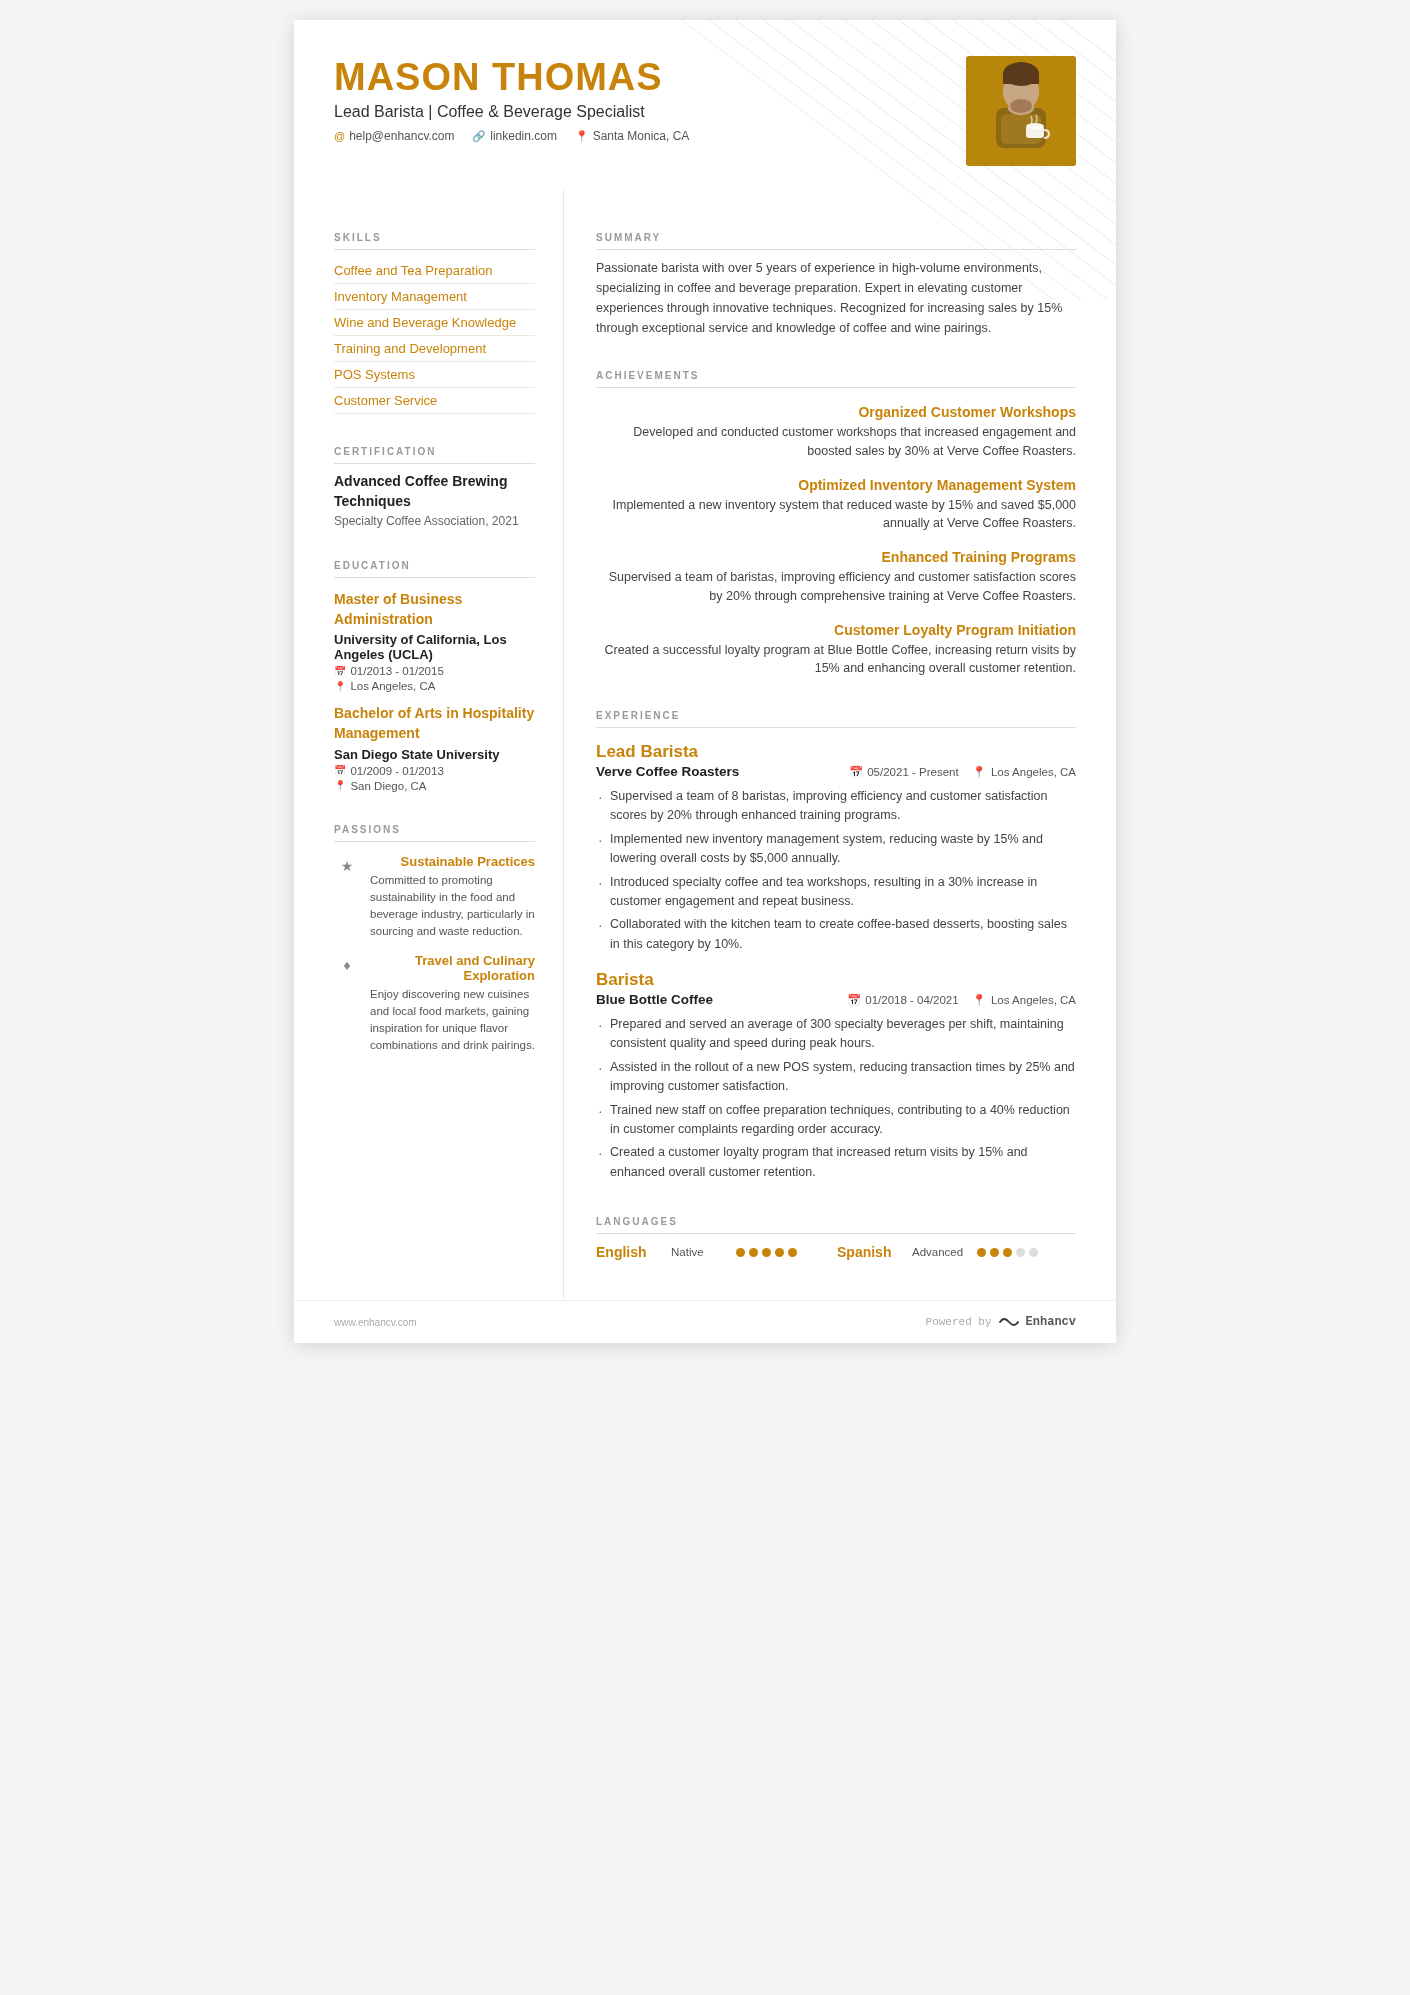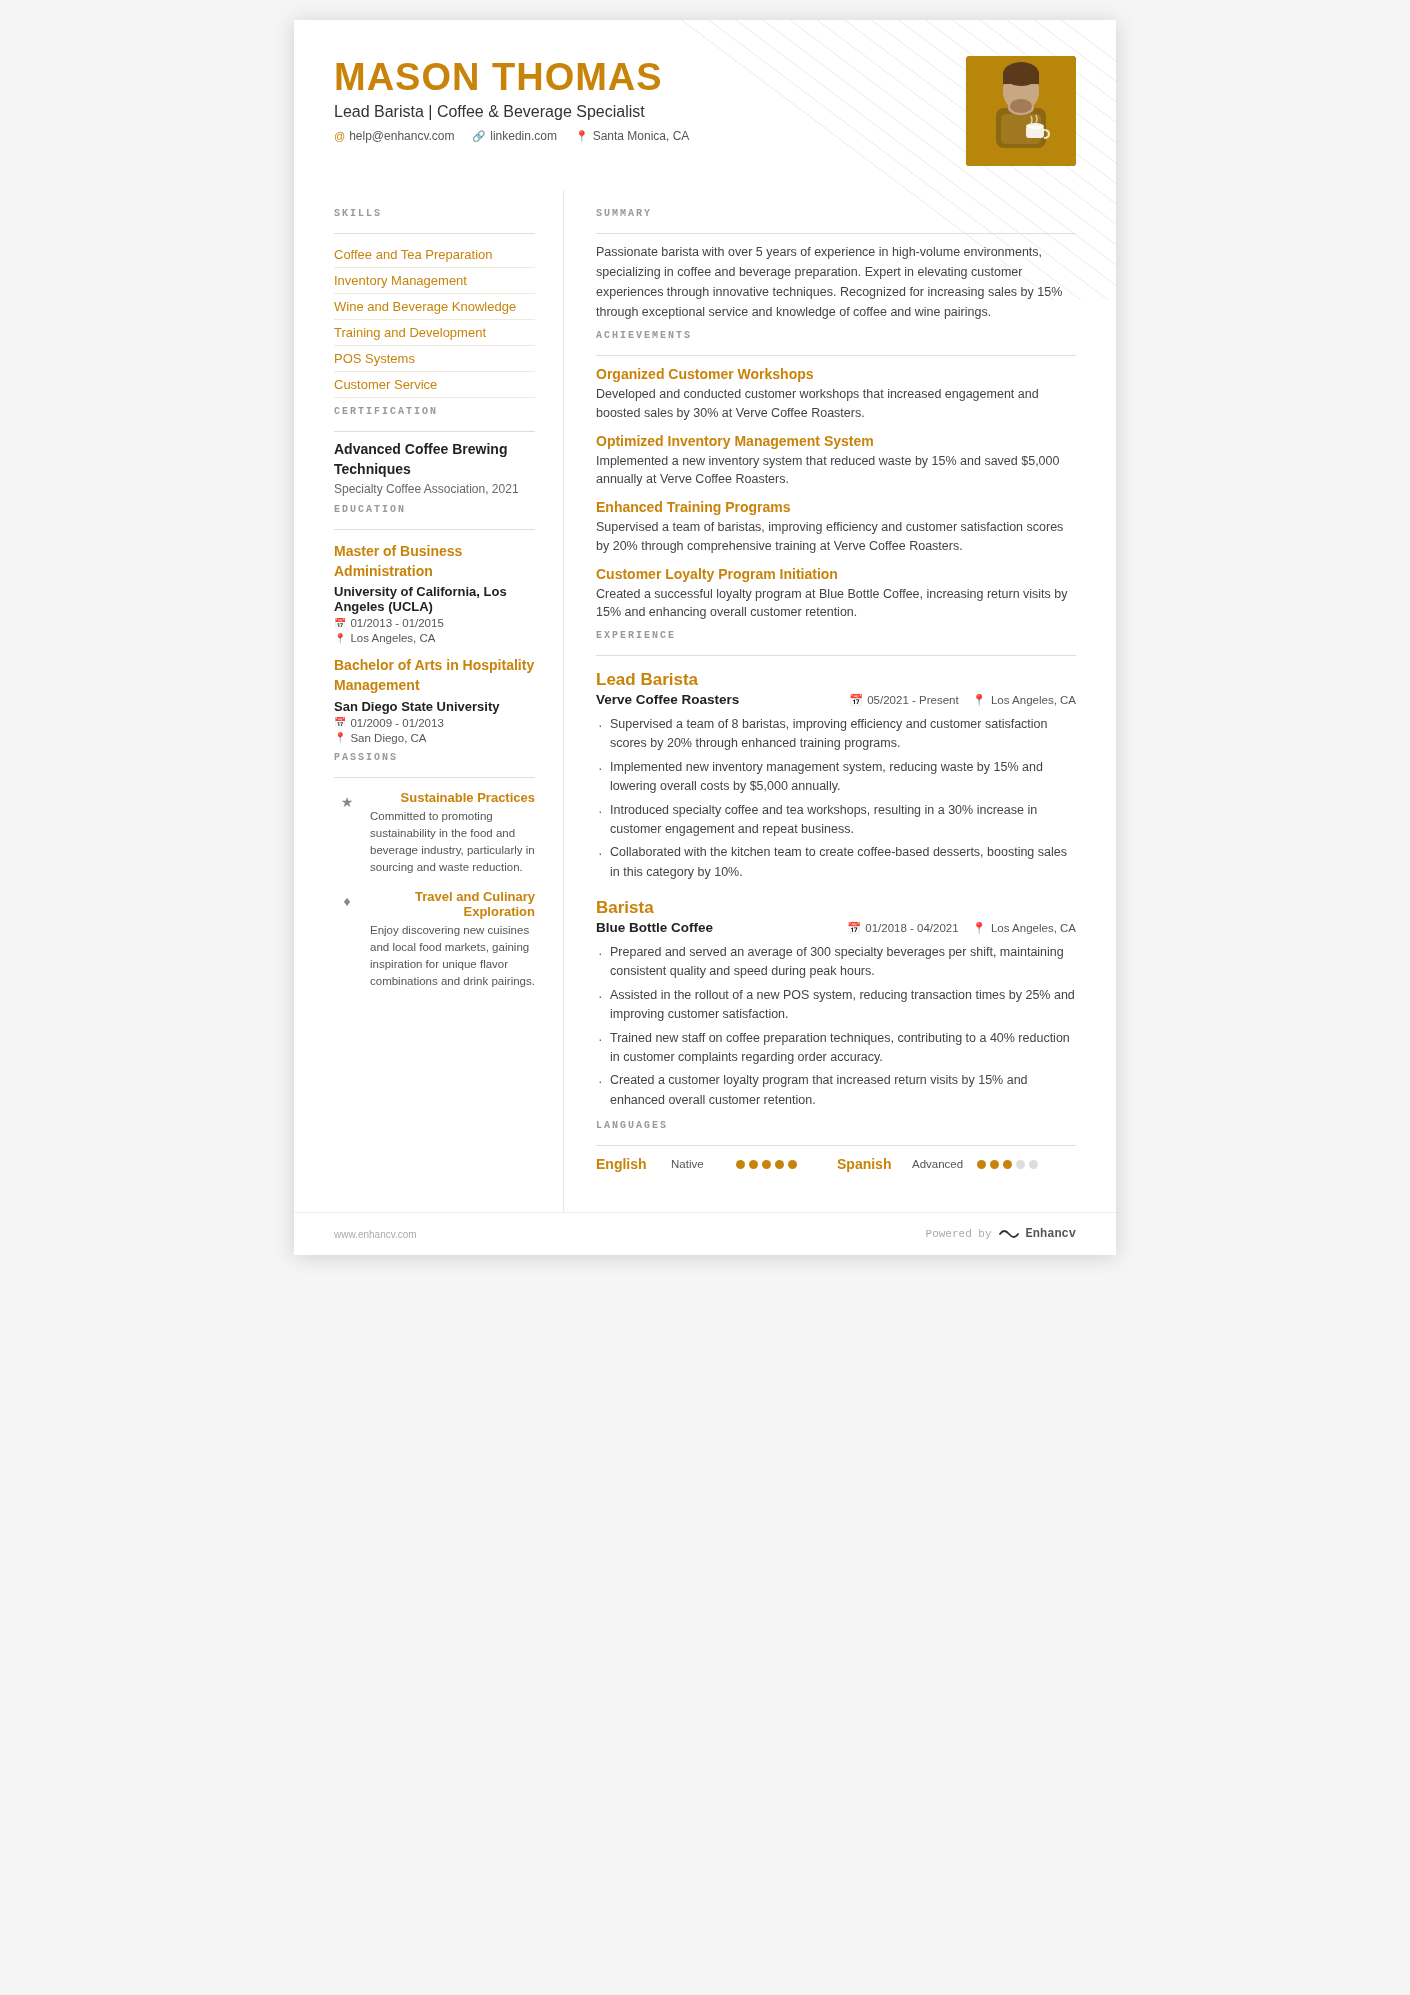--- a/index.html
+++ b/index.html
@@ -103,24 +103,24 @@
       flex: 1;
       padding: 10px 40px 40px 32px;
     }
     
     .section-title {
       font-size: 10px;
       font-weight: 700;
       letter-spacing: 2px;
       color: #999;
       text-transform: uppercase;
-      font-family: Liberation Mono, monospace;
+      font-family: Liberation Sans, sans-serif;
       margin-bottom: 8px;
-      margin-top: 8px;
-      padding-bottom: 14px;
+      margin-top: 32px;
+      padding-bottom: 6px;
       border-bottom: 1px solid #ddd;
     }
     
     .skill-item {
       font-size: 13px;
       color: #c8830a;
       font-family: Arial, sans-serif;
       padding: 5px 0;
       border-bottom: 1px solid #f0e8d8;
       cursor: default;
@@ -196,21 +196,21 @@
       line-height: 1.5;
       margin-top: 3px;
     }
     
     .summary-text {
       font-size: 12.5px;
       color: #444;
       font-family: Arial, sans-serif;
       line-height: 1.6;
     }
-    .achievement-item { margin-top: 10px; }
+    .achievement-item { margin-top: 16px; text-align: right; }
     .achievement-title {
       font-size: 14px;
       font-weight: 700;
       color: #c8830a;
       font-family: Arial, sans-serif;
     }
     .achievement-desc {
       font-size: 12.5px;
       color: #444;
       font-family: Arial, sans-serif;

